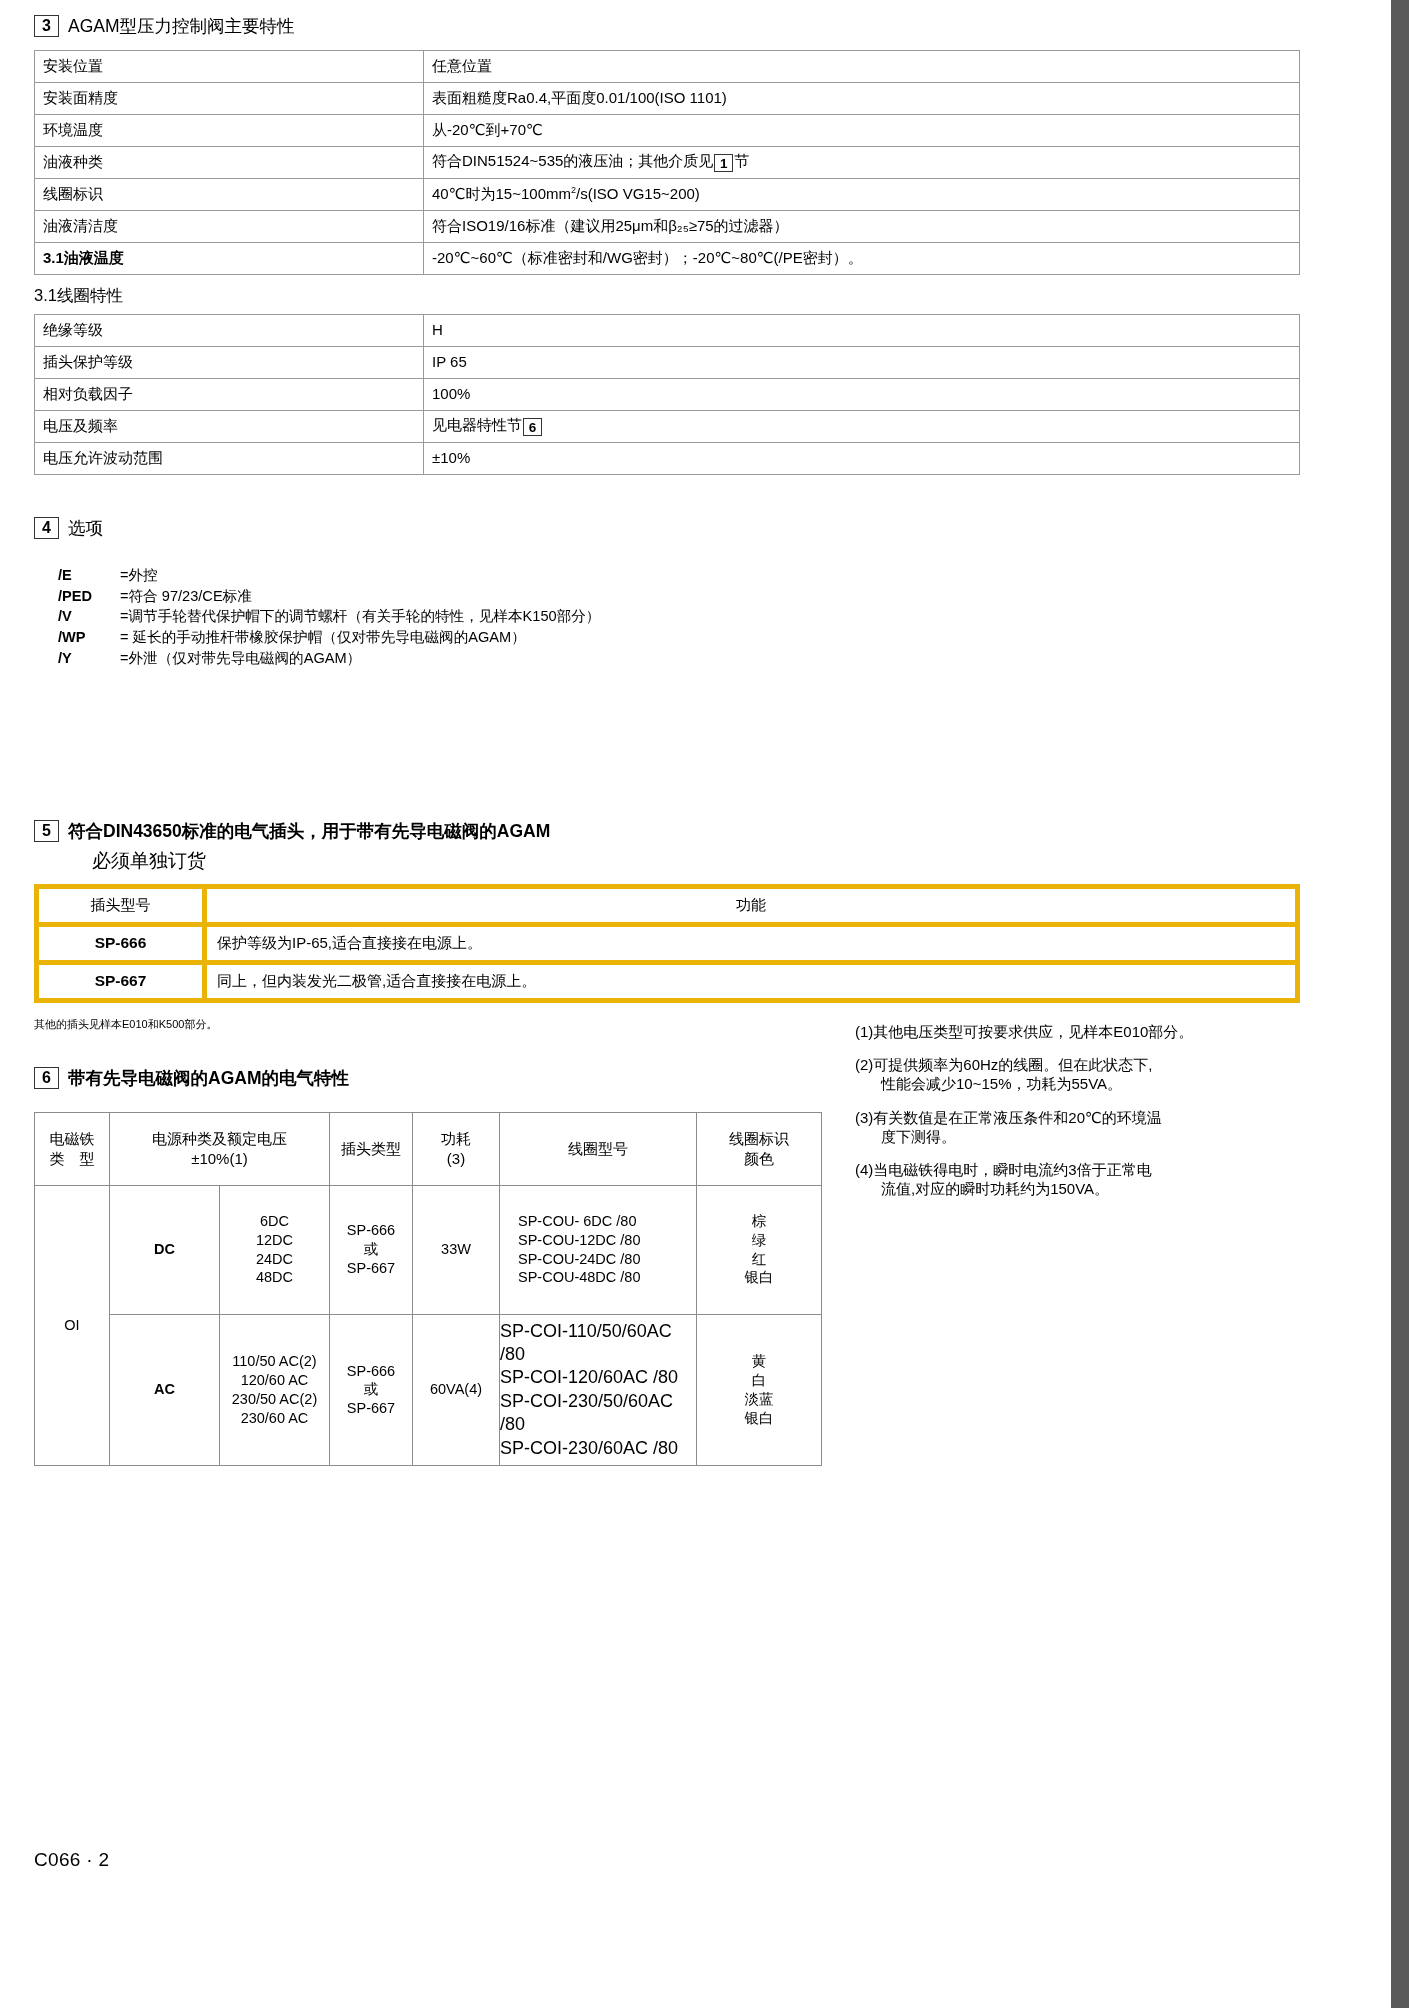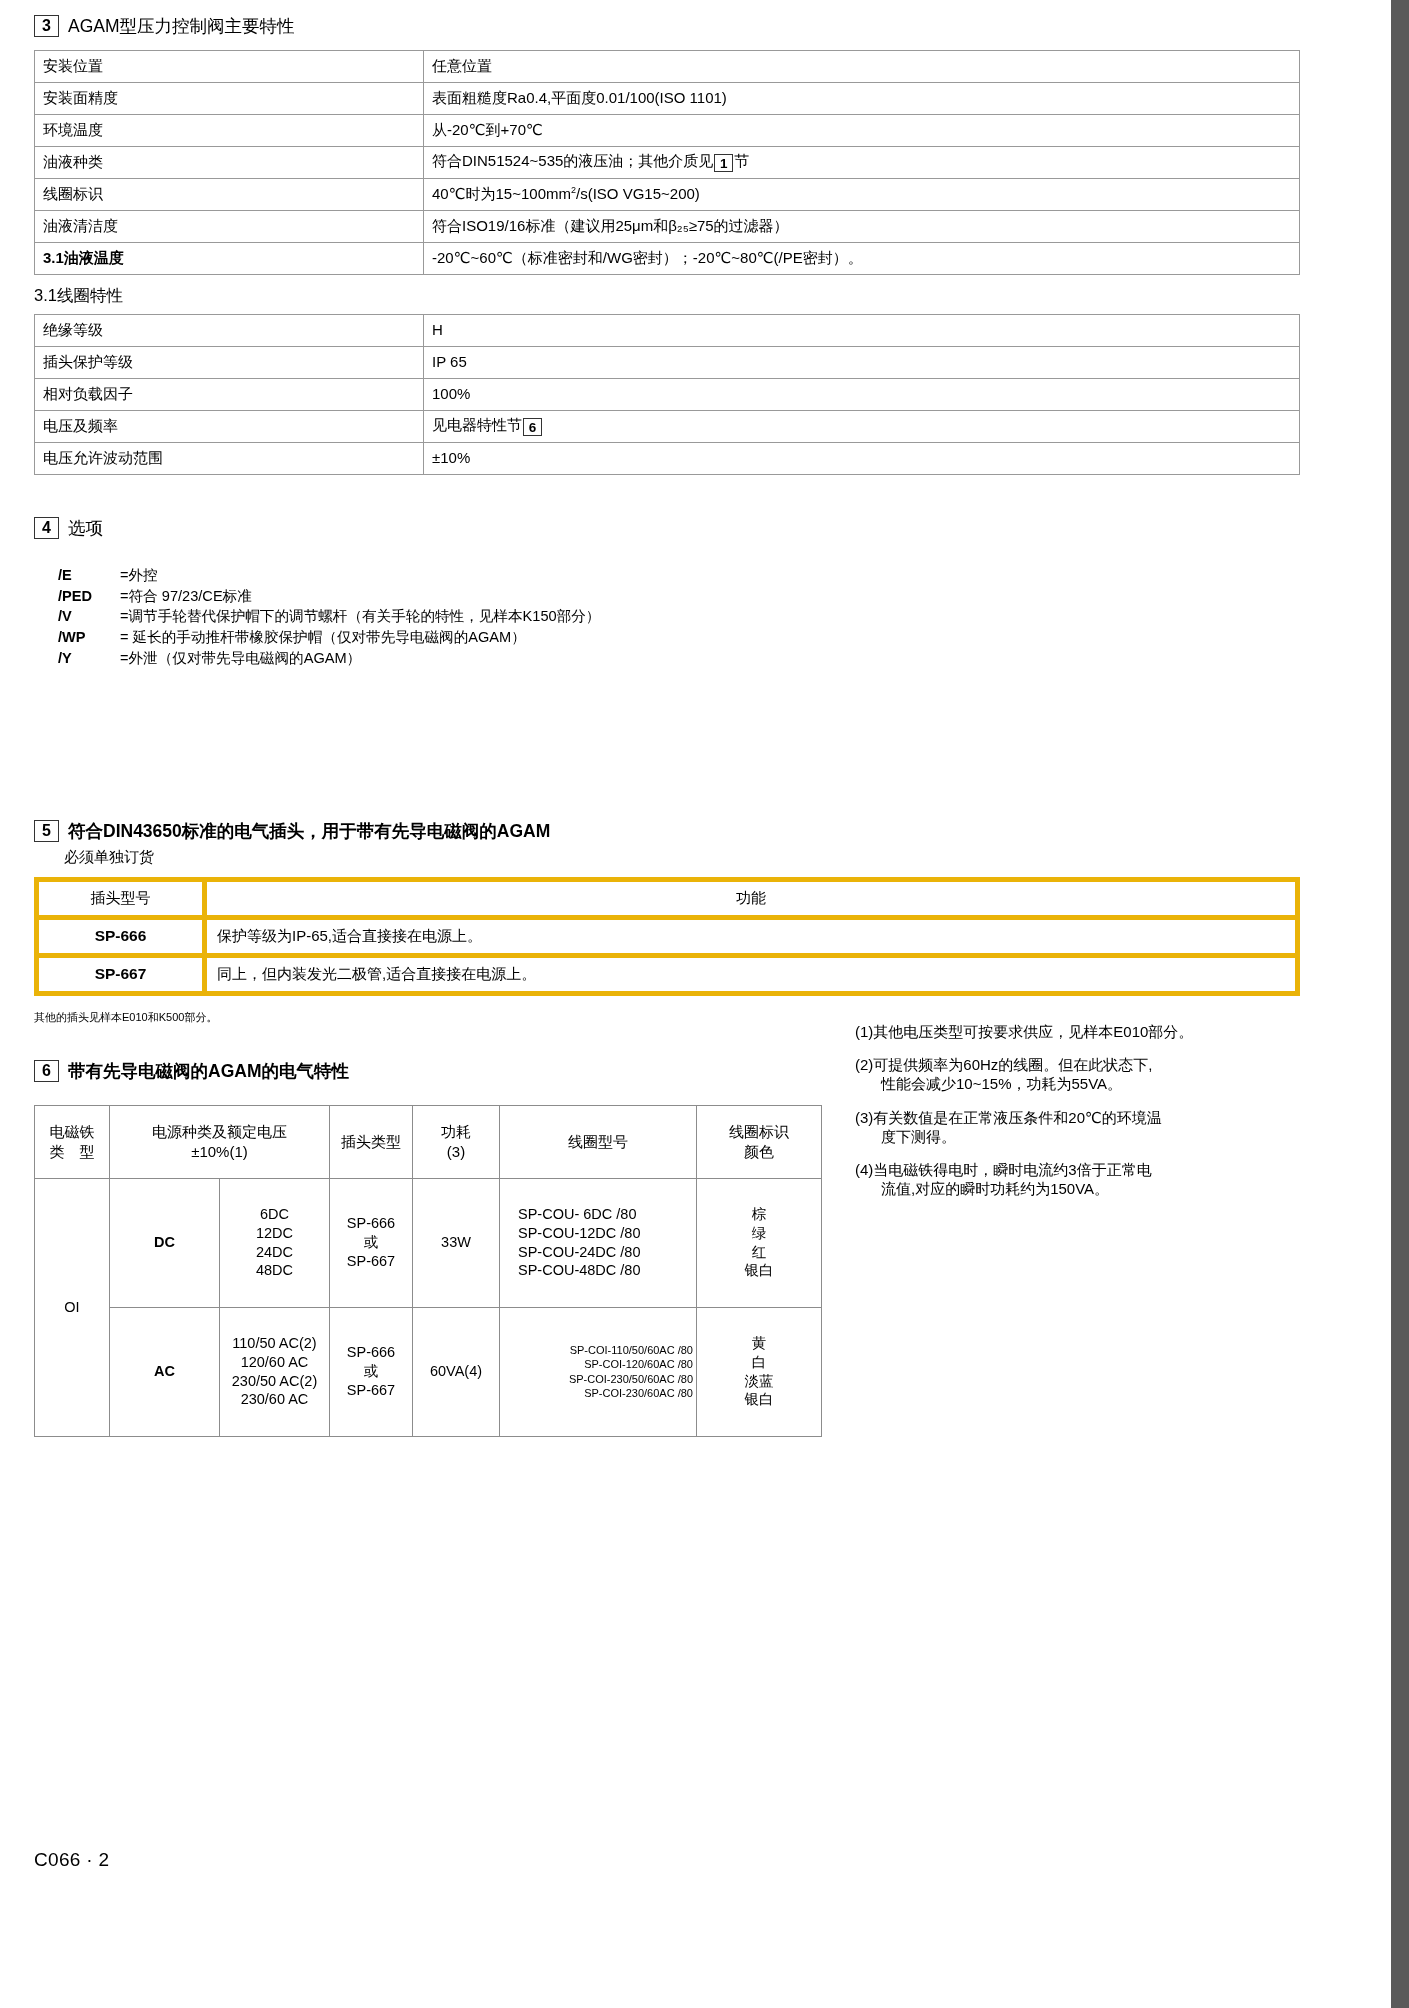--- a/index.html
+++ b/index.html
@@ -263,21 +263,21 @@
         <span class="opt-desc">=外泄（仅对带先导电磁阀的AGAM）</span>
       </div>
     </div>
 
     <div style="height:150px"></div>
     <div class="sec-head bold">
       <span class="boxnum">5</span>
       <span>符合DIN43650标准的电气插头，用于带有先导电磁阀的AGAM</span>
     </div>
     <div style="height:5px"></div>
-    <div style="font-size:15px;margin-left:30px">必须单独订货</div>
+    <div style="font-size:19px;margin-left:58px">必须单独订货</div>
 
     <div style="height:10px"></div>
     <table class="plugs">
       <tbody>
           <tr>
         <th class="code-col">插头型号</th>
         <th class="fn-col">功能</th>
       </tr>
       <tr>
         <td class="code-col">SP-666</td>
@@ -337,21 +337,21 @@
       <tr>
         <td class="c2 b" style="height:118px">AC</td>
         <td class="c3 mono-col">110/50 AC(2)
 120/60 AC
 230/50 AC(2)
 230/60 AC</td>
         <td class="c4 mono-col">SP-666
 或
 SP-667</td>
         <td class="c5">60VA(4)</td>
-        <td class="c6 mono-col" style="text-align:right;padding-left:0;font-size:11px">SP-COI-110/50/60AC /80
+        <td class="c6 mono-col" style="text-align:left;padding-left:0;font-size:18px">SP-COI-110/50/60AC /80
 SP-COI-120/60AC /80
 SP-COI-230/50/60AC /80
 SP-COI-230/60AC /80</td>
         <td class="c7 mono-col">黄
 白
 淡蓝
 银白</td>
       </tr>
     </tbody>
       </table>

